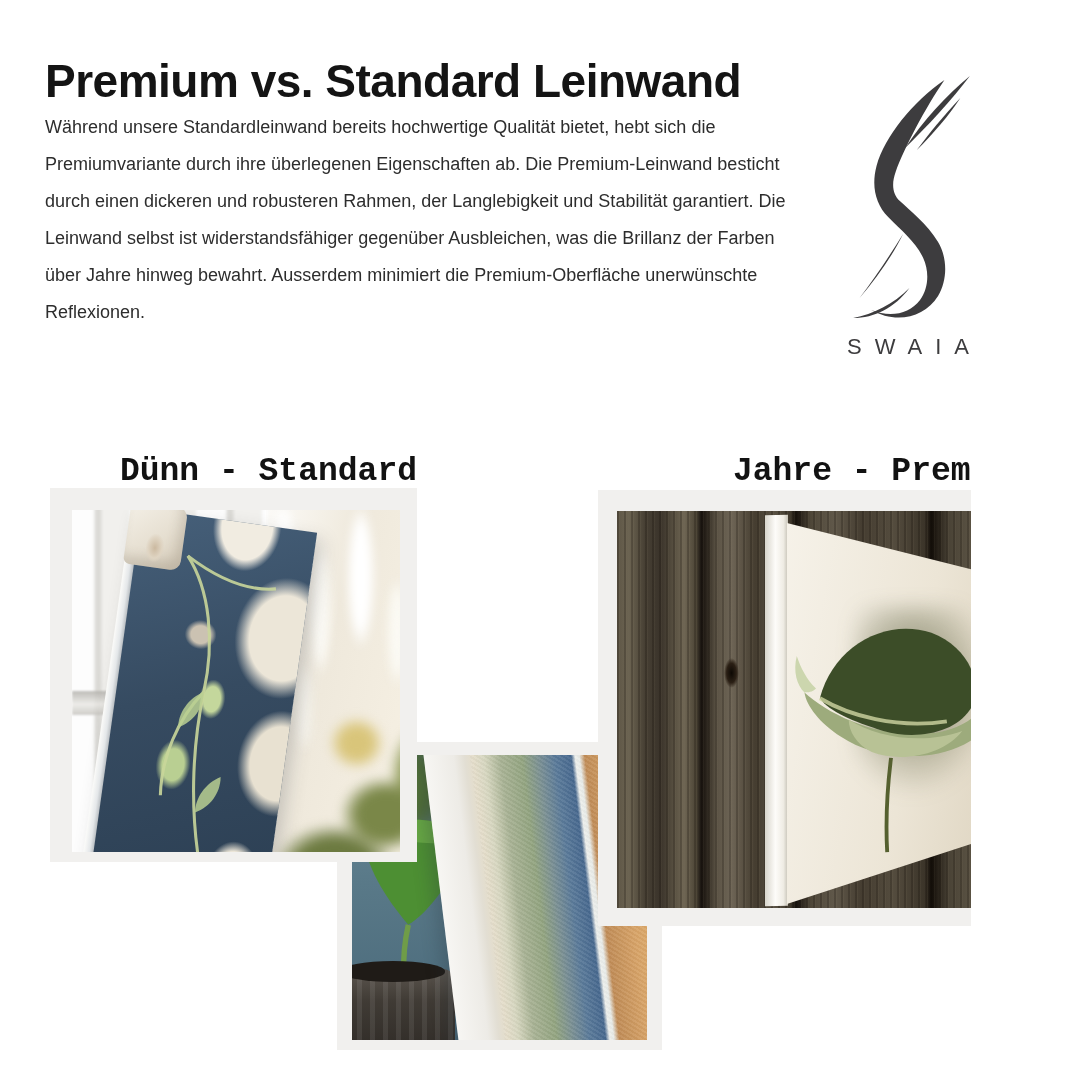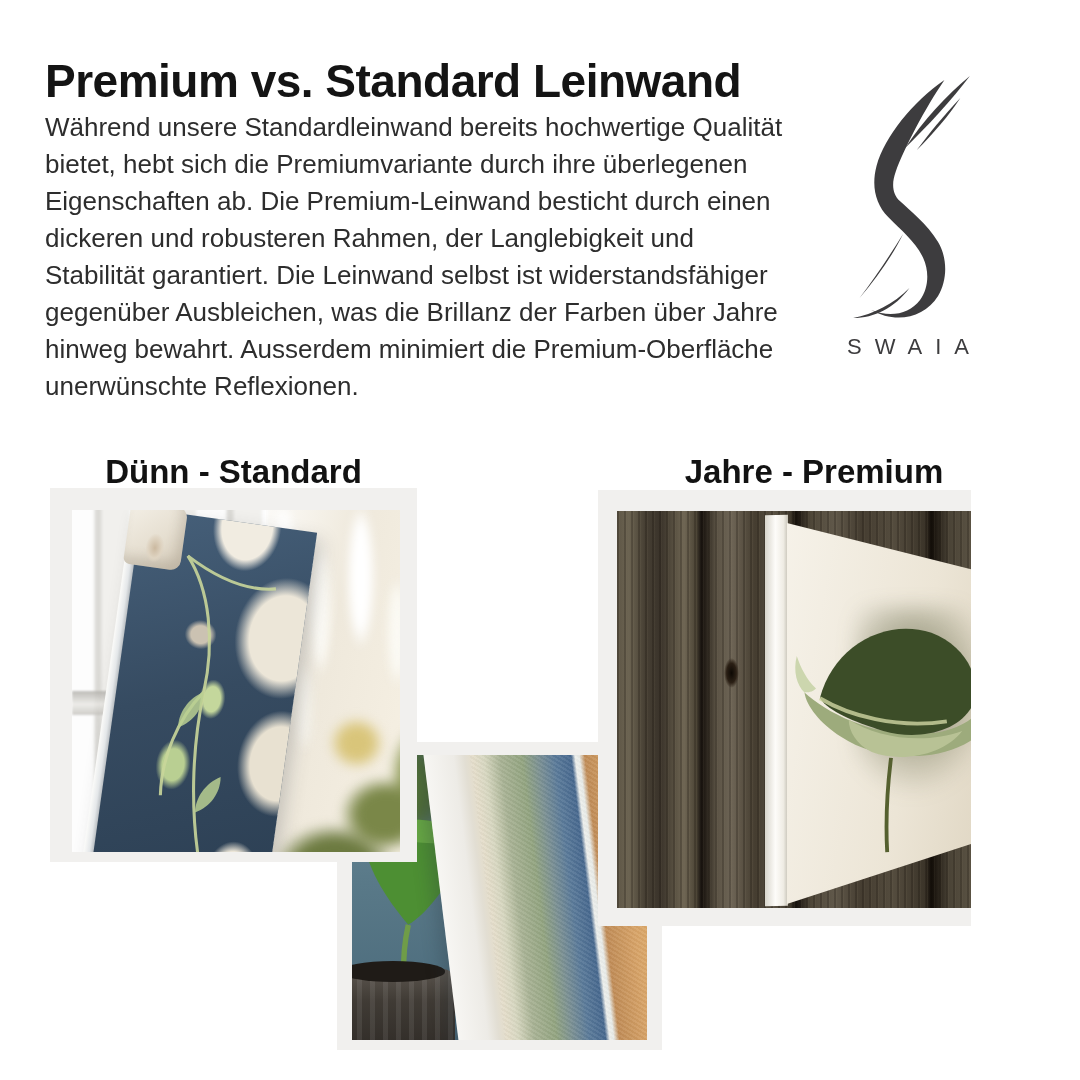--- a/index.html
+++ b/index.html
@@ -7,28 +7,28 @@
     position:relative;width:971px;height:1080px;background:#ffffff;overflow:hidden;
     font-family:"Liberation Sans",sans-serif;color:#222;
   }
   
   .title{
     position:absolute;left:45px;top:56px;margin:0;width:760px;
     font-size:46px;line-height:1.1;font-weight:700;letter-spacing:-0.5px;color:#141414;z-index:6;
   }
   .intro{
     position:absolute;left:45px;top:109px;margin:0;width:752px;
-    font-size:26px;line-height:37px;font-weight:400;color:#2d2d2d;z-index:6;
+    font-size:18px;line-height:37px;font-weight:400;color:#2d2d2d;z-index:6;
   }
   
   .brand{position:absolute;left:836px;top:74px;width:150px;text-align:center;z-index:6;}
   .brand-mark{display:block;margin:0 auto;}
   .brand-word{margin-top:10px;font-size:22px;letter-spacing:13px;text-indent:7px;color:#3d3c3e;font-weight:400;}
   
-  .col-label{position:absolute;top:453px;font-size:33px;font-weight:700;color:#121212;text-align:center;z-index:6;}
+  .col-label{position:absolute;top:453px;font-size:33px;font-weight:700;color:#121212;text-align:right;z-index:6;font-family:Liberation Mono, monospace;}
   .col-label-left{left:50px;width:367px;}
   .col-label-right{left:598px;width:432px;}
   
   .photo{position:absolute;margin:0;background:#f1f0ee;}
   .photo .inner{position:absolute;overflow:hidden;background:#fff;}
   .photo-left{left:50px;top:488px;width:367px;height:374px;z-index:2;}
   .photo-left .inner{left:22px;top:22px;right:17px;bottom:10px;}
   .photo-mid{left:337px;top:742px;width:325px;height:308px;z-index:1;}
   .photo-mid .inner{left:15px;top:13px;right:15px;bottom:10px;}
   .photo-right{left:598px;top:490px;width:432px;height:436px;z-index:3;}

